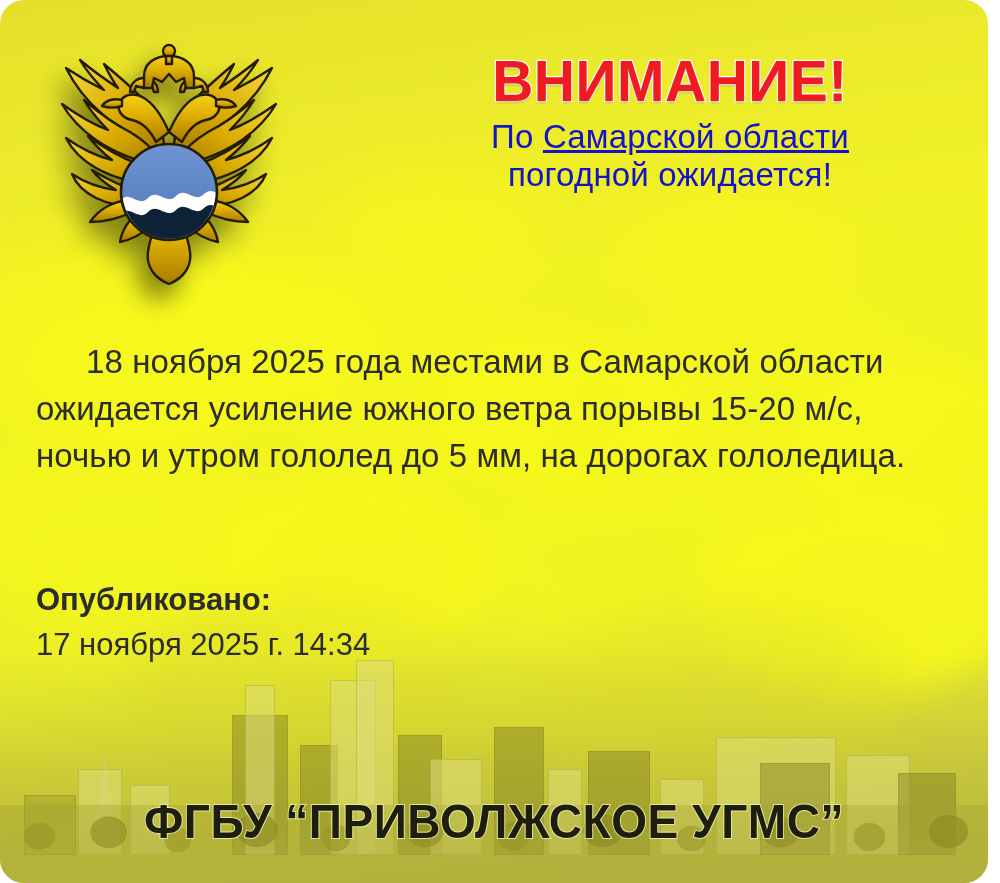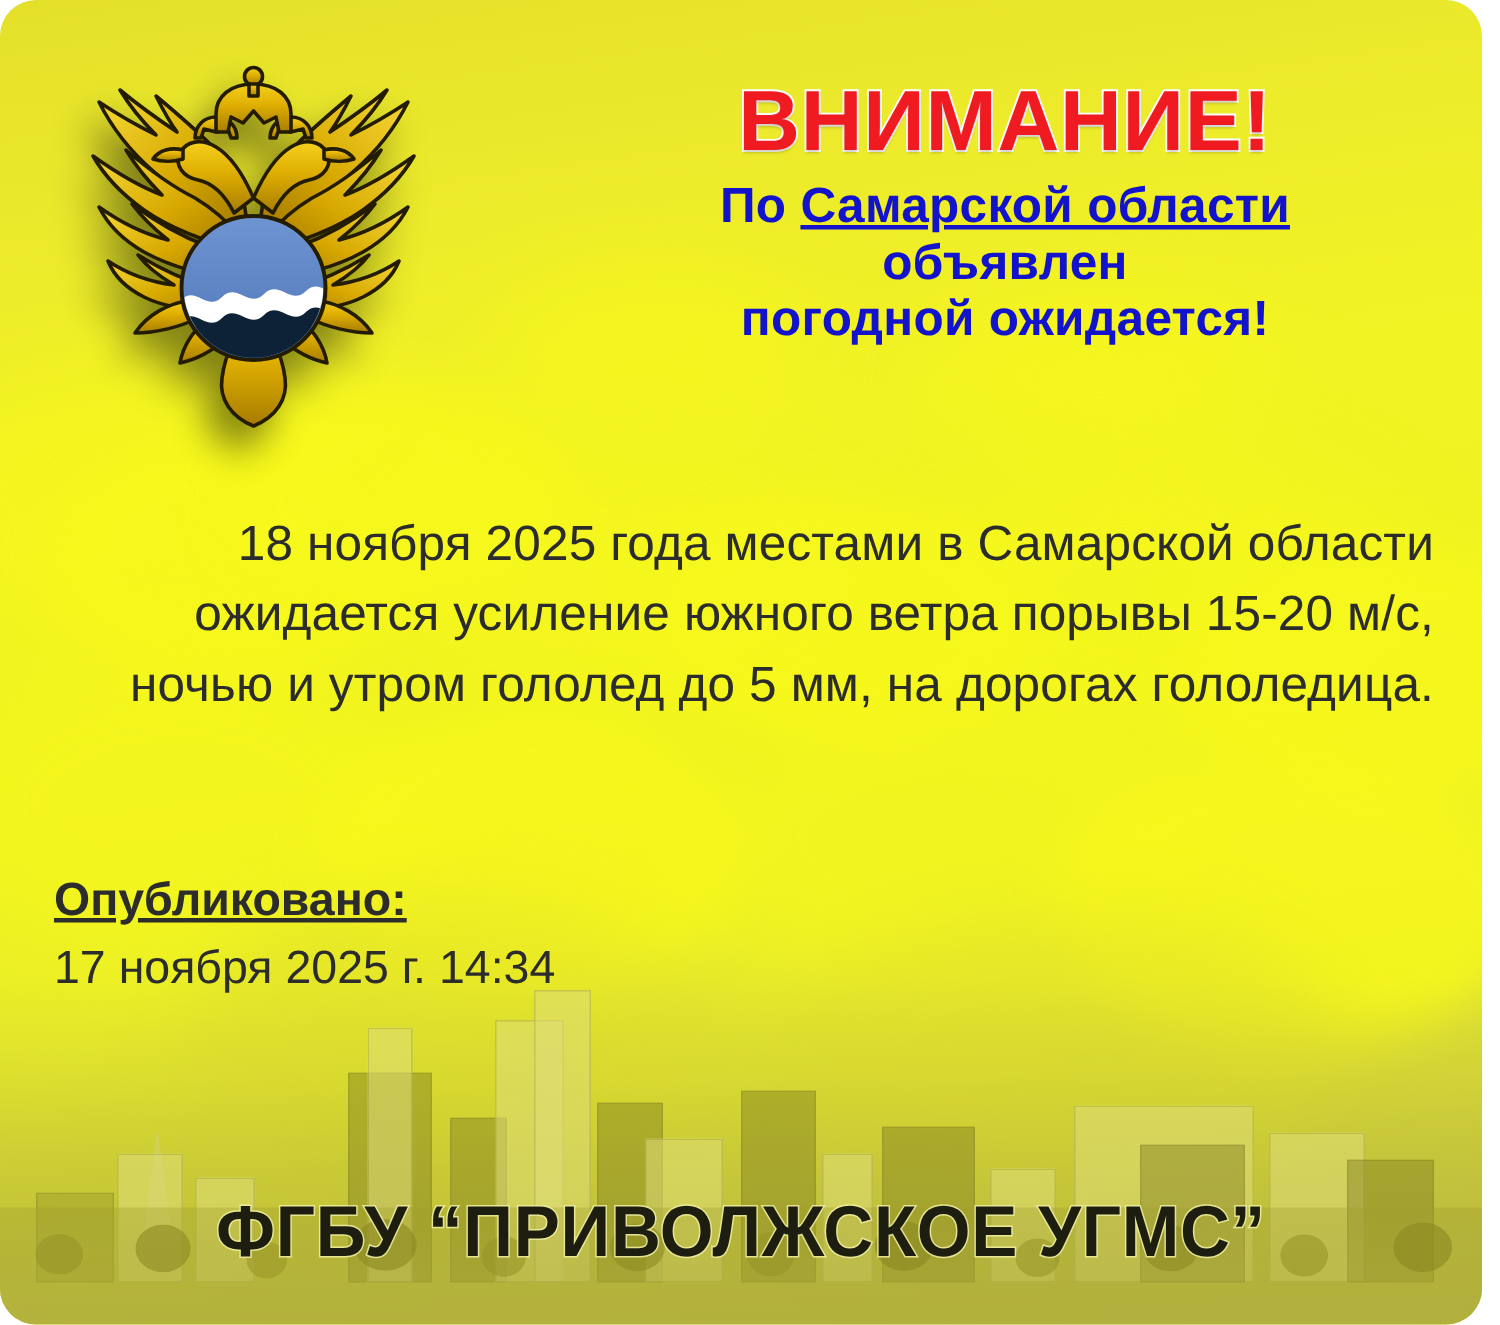--- a/index.html
+++ b/index.html
@@ -129,51 +129,50 @@
     color: #ef1b21;
     letter-spacing: .5px;
     line-height: 1.02;
     margin: 0 0 8px 0;
     -webkit-text-stroke: 2.5px #ffffff;
     paint-order: stroke fill;
     text-shadow: 0 2px 2px rgba(0,0,0,.18);
   }
   .hline {
     font-size: 33px;
-    font-weight: bold;
+    font-weight: normal;
     color: #1313cc;
     line-height: 1.14;
     margin: 0;
     letter-spacing: .2px;
   }
   .hline u { text-decoration: underline; text-underline-offset: 2px; }
 
   
   #body-text {
     position: absolute;
     left: 36px;
     top: 338px;
     width: 920px;
     font-size: 33px;
     color: #2c2c2c;
     line-height: 1.43;
     text-indent: 50px;
     letter-spacing: .1px;
-    text-align: right;
   }
 
   #published {
     position: absolute;
     left: 36px;
     top: 578px;
     font-size: 31px;
     color: #2c2c2c;
     line-height: 1.45;
   }
-  #published .pub-label { font-weight: bold; display: block; text-decoration: underline; }
+  #published .pub-label { font-weight: bold; display: block; }
   #published .pub-date  { display: block; }
 
   
   #footer {
     position: absolute;
     left: 0;
     right: 0;
     bottom: 34px;
     text-align: center;
     font-size: 48px;
@@ -302,21 +301,20 @@
         </g>
       </g>
     </svg>
   </div>
 
   <div id="header">
     <div id="attention">ВНИМАНИЕ!</div>
     <div class="hline">
       <span>По </span><u>Самарской области</u>
     </div>
-    <div class="hline">объявлен</div>
     <div class="hline">погодной ожидается!</div>
   </div>
 
   <div id="body-text">18 ноября 2025 года местами в Самарской области ожидается усиление южного ветра порывы 15-20 м/с, ночью и утром гололед до 5 мм, на дорогах гололедица.</div>
 
   <div id="published">
     <span class="pub-label">Опубликовано:</span>
     <span class="pub-date">17 ноября 2025 г. 14:34</span>
   </div>
 

